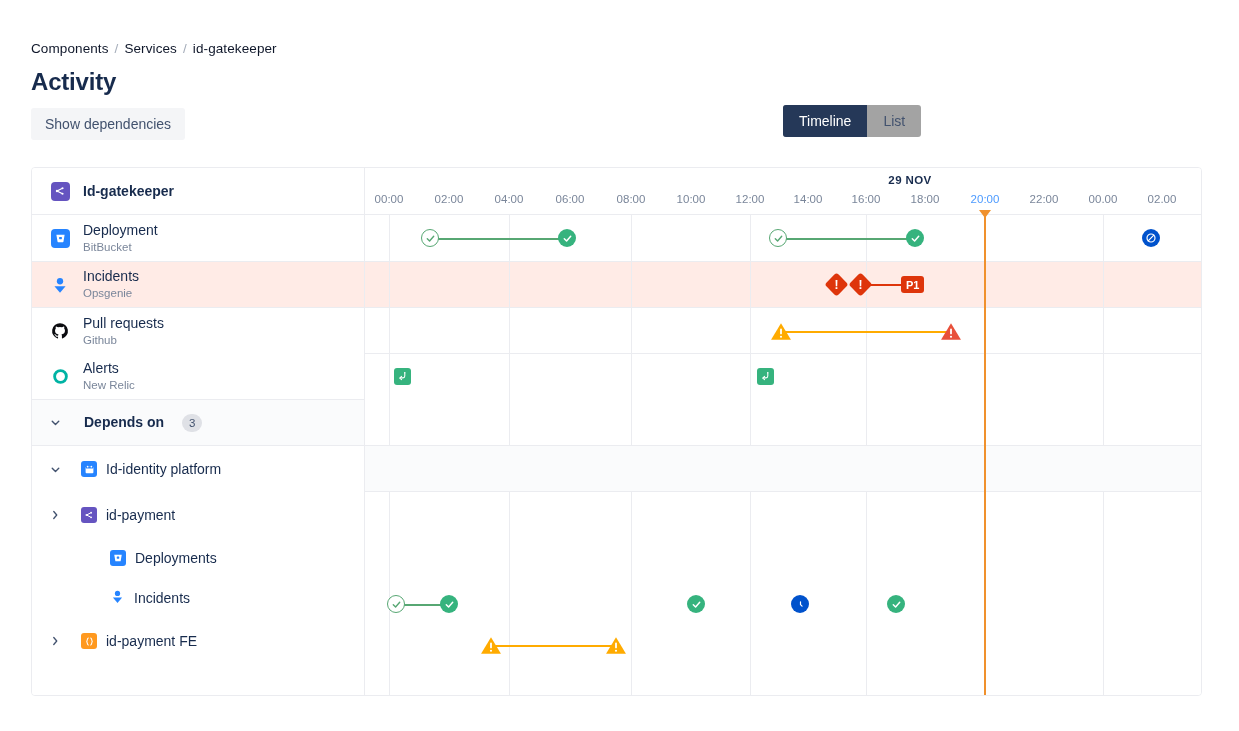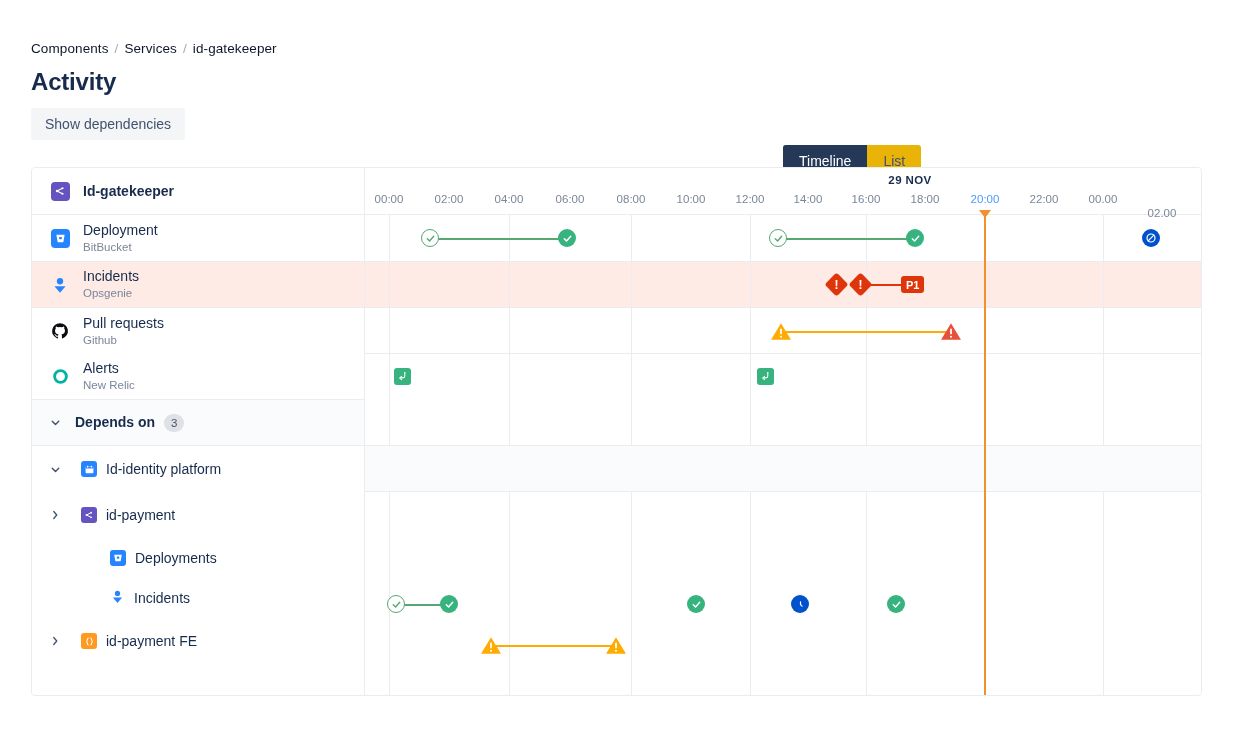--- a/index.html
+++ b/index.html
@@ -38,22 +38,21 @@
     display: flex; align-items: center;
     background: #f4f5f7; color: #42526e;
     border: none; border-radius: 3px;
     font-family: "Liberation Sans", sans-serif;
     font-size: 14px; cursor: pointer;
   }
 
   .seg-wrap {
     position: absolute; left: 783px; top: 105px;
     display: flex; border-radius: 3px; overflow: hidden;
-    background: #eab308;
-    margin-top: 40px;
+    background: #a3a3a3;
   }
   .seg {
     height: 32px; padding: 0 16px;
     display: flex; align-items: center; justify-content: center;
     font-size: 14px; color: #42526e; cursor: pointer;
     border: none; background: transparent;
     font-family: "Liberation Sans", sans-serif;
   }
   .seg.active { background: #253858; color: #ffffff; font-weight: 400; }
 
@@ -280,21 +279,21 @@
             <svg width="17" height="17" viewBox="0 0 24 24">
                 <circle cx="12" cy="12" r="8.3" fill="none" stroke="#00b3a4" stroke-width="4"></circle>
               </svg>
           </div>
           <div class="row-text" style="margin-left:9px;">
             <div class="row-title">Alerts</div>
             <div class="row-sub">New Relic</div>
           </div>
         </div>
 
-        <div class="row section" style="height:46px;padding-left:10px;">
+        <div class="row section" style="height:46px;padding-left:10px;gap:9px;">
           <div class="chev">
             <svg width="13" height="13" viewBox="0 0 24 24" fill="none" stroke="#42526e" stroke-width="2.6" stroke-linecap="round" stroke-linejoin="round">
                 <polyline points="6 9.5 12 15.5 18 9.5"></polyline>
               </svg>
           </div>
           <div class="row-title bold" style="margin-left:7px;">Depends on</div>
           <div class="badge-count">3</div>
         </div>
 
         <div class="row nob" style="height:46px;padding-left:10px;">
@@ -387,21 +386,21 @@
           <div class="tick" style="left:205px;">06:00</div>
           <div class="tick" style="left:266px;">08:00</div>
           <div class="tick" style="left:326px;">10:00</div>
           <div class="tick" style="left:385px;">12:00</div>
           <div class="tick" style="left:443px;">14:00</div>
           <div class="tick" style="left:501px;">16:00</div>
           <div class="tick" style="left:560px;">18:00</div>
           <div class="tick now" style="left:620px;">20:00</div>
           <div class="tick" style="left:679px;">22:00</div>
           <div class="tick" style="left:738px;">00.00</div>
-          <div class="tick" style="left:797px;margin-top:14px;">02.00</div>
+          <div class="tick" style="left:797px;">02.00</div>
         </div>
 
         <div class="tl-body">
 
           <div class="tl-row" style="height:47px;">
             <div class="vline" style="left:24px;"></div>
               <div class="vline" style="left:144px;"></div>
               <div class="vline" style="left:266px;"></div>
               <div class="vline" style="left:385px;"></div>
               <div class="vline" style="left:501px;"></div>

